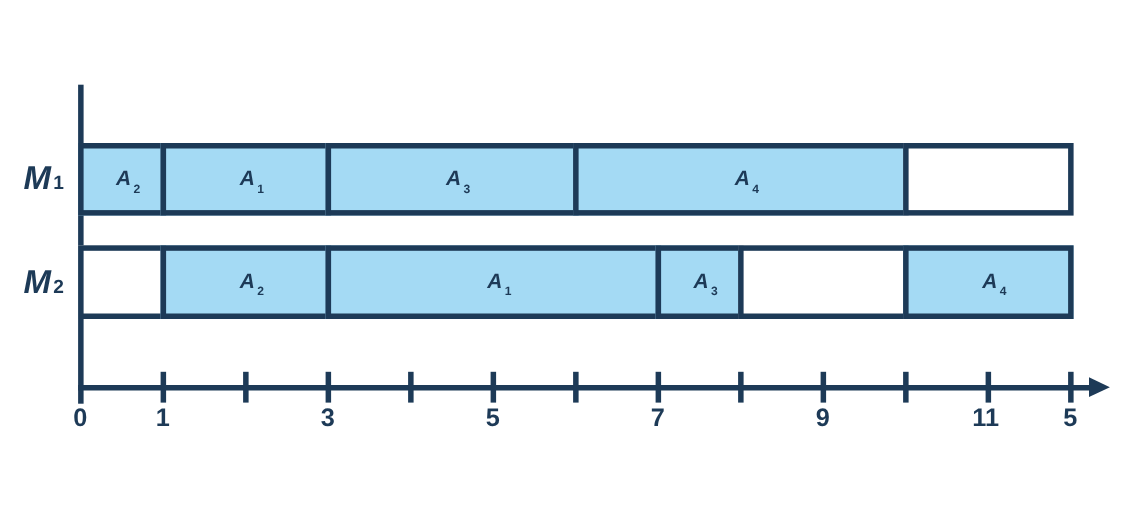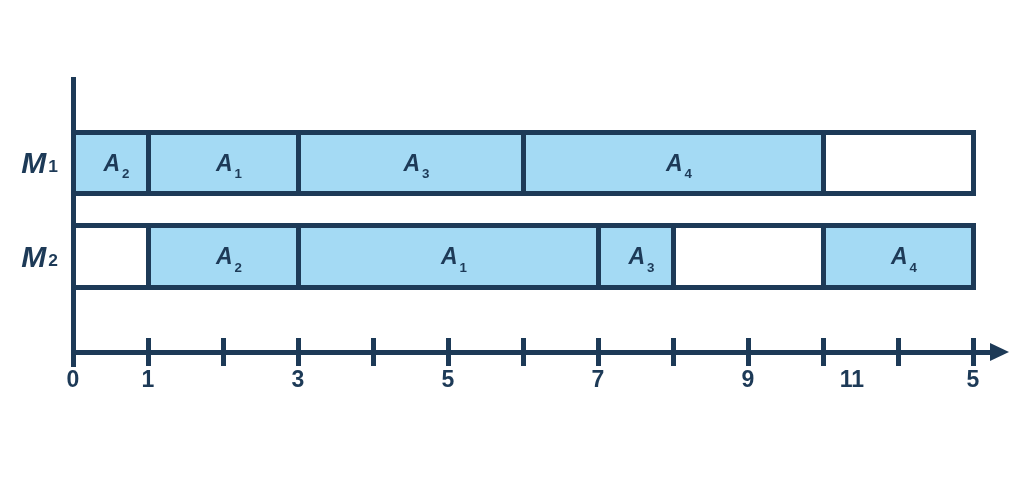--- a/index.html
+++ b/index.html
@@ -59,21 +59,21 @@
   }
   .segment {
     position: absolute;
     box-sizing: border-box;
     border: 5px solid #1D3A57;
     display: flex;
     align-items: center;
     justify-content: center;
   }
   .segment-label {
-    font-size: 23px;
+    font-size: 19px;
     font-weight: bold;
     color: #1D3A57;
     white-space: nowrap;
     margin-left: 12px;
   }
 </style>
 </head>
 <body>
 
 <div id="canvas">
@@ -94,21 +94,21 @@
       <div class="tick" style="left: 895.5px; top: 338px; width: 5px; height: 28px; background: rgb(29, 58, 87);"></div>
       <div class="tick" style="left: 970.5px; top: 338px; width: 5px; height: 28px; background: rgb(29, 58, 87);"></div>
     </div>
   <div id="tick-labels">
       <div class="tick-label" style="left: 73px; top: 366px; color: rgb(29, 58, 87);">0</div>
       <div class="tick-label" style="left: 148px; top: 366px; color: rgb(29, 58, 87);">1</div>
       <div class="tick-label" style="left: 298px; top: 366px; color: rgb(29, 58, 87);">3</div>
       <div class="tick-label" style="left: 448px; top: 366px; color: rgb(29, 58, 87);">5</div>
       <div class="tick-label" style="left: 598px; top: 366px; color: rgb(29, 58, 87);">7</div>
       <div class="tick-label" style="left: 748px; top: 366px; color: rgb(29, 58, 87);">9</div>
-      <div class="tick-label" style="left: 852px; top: 366px; color: rgb(29, 58, 87);">11</div>
+      <div class="tick-label" style="left: 896px; top: 366px; color: rgb(29, 58, 87);">11</div>
       <div class="tick-label" style="left: 973px; top: 366px; color: rgb(29, 58, 87);">5</div>
     </div>
   <div id="rows">
       <div class="machine-label" style="left: 0px; width: 58px; top: 130px; height: 66px; color: rgb(29, 58, 87);">
         <span class="letter">M</span>
         <sub>1</sub>
       </div>
       <div class="segment" style="left: 70.5px; width: 80px; top: 130px; height: 66px; border-color: rgb(29, 58, 87); background: rgb(164, 218, 244);">
         <span class="segment-label" style="color: rgb(29, 58, 87);"><span class="letter">A</span><sub>2</sub></span>
       </div>

